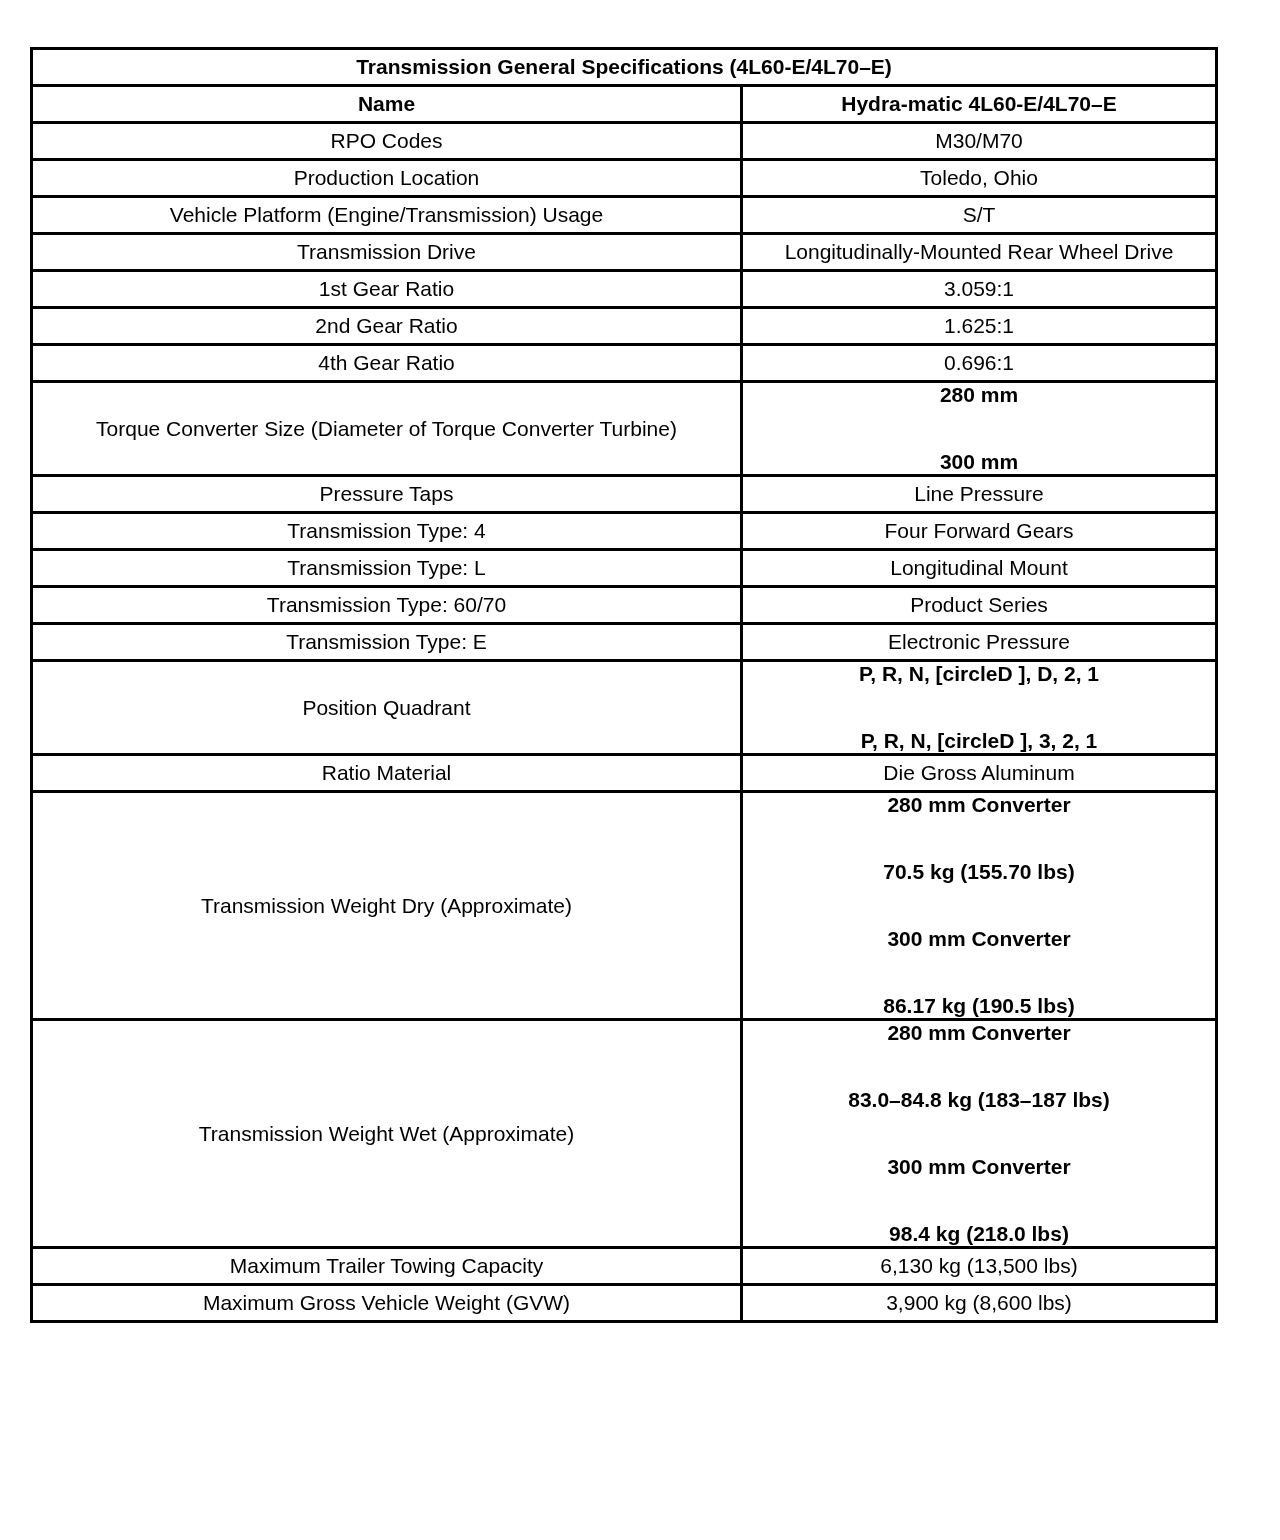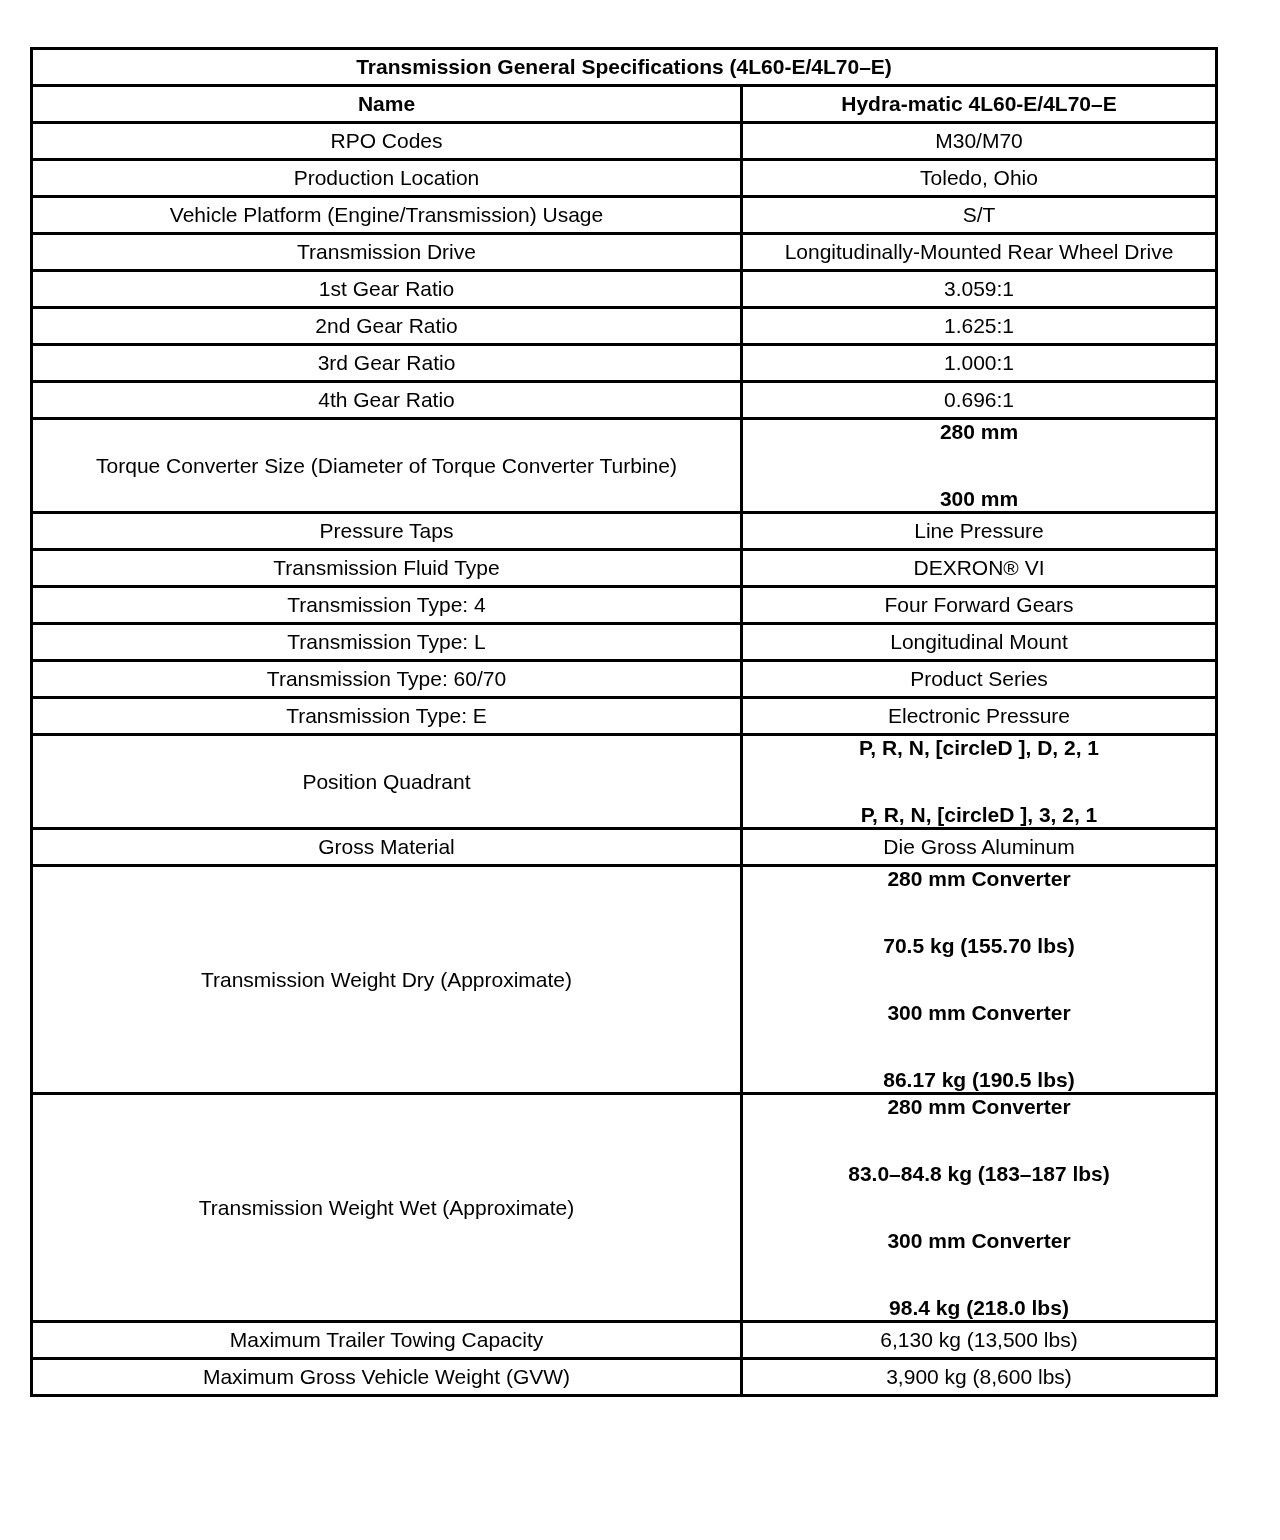--- a/index.html
+++ b/index.html
@@ -67,44 +67,36 @@
     </tr>
     <tr>
       <td>1st Gear Ratio</td>
       <td>3.059:1</td>
     </tr>
     <tr>
       <td>2nd Gear Ratio</td>
       <td>1.625:1</td>
     </tr>
     <tr>
-      <td>3rd Gear Ratio</td>
-      <td>1.000:1</td>
-    </tr>
-    <tr>
       <td>4th Gear Ratio</td>
       <td>0.696:1</td>
     </tr>
 
     <tr class="r2">
       <td>Torque Converter Size (Diameter of Torque Converter Turbine)</td>
       <td class="multi">
         <span class="line">280 mm</span>
         <span class="gap"></span>
         <span class="line">300 mm</span>
       </td>
     </tr>
 
     <tr>
       <td>Pressure Taps</td>
       <td>Line Pressure</td>
-    </tr>
-    <tr>
-      <td>Transmission Fluid Type</td>
-      <td>DEXRON® VI</td>
     </tr>
     <tr>
       <td>Transmission Type: 4</td>
       <td>Four Forward Gears</td>
     </tr>
     <tr>
       <td>Transmission Type: L</td>
       <td>Longitudinal Mount</td>
     </tr>
     <tr>
@@ -119,21 +111,21 @@
     <tr class="r2">
       <td>Position Quadrant</td>
       <td class="multi">
         <span class="line">P, R, N, [circleD ], D, 2, 1</span>
         <span class="gap"></span>
         <span class="line">P, R, N, [circleD ], 3, 2, 1</span>
       </td>
     </tr>
 
     <tr>
-      <td>Gross Material</td>
+      <td>Ratio Material</td>
       <td>Die Gross Aluminum</td>
     </tr>
 
     <tr class="r4">
       <td>Transmission Weight Dry (Approximate)</td>
       <td class="multi">
         <span class="line">280 mm Converter</span>
         <span class="gap"></span>
         <span class="line">70.5 kg (155.70 lbs)</span>
         <span class="gap"></span>

